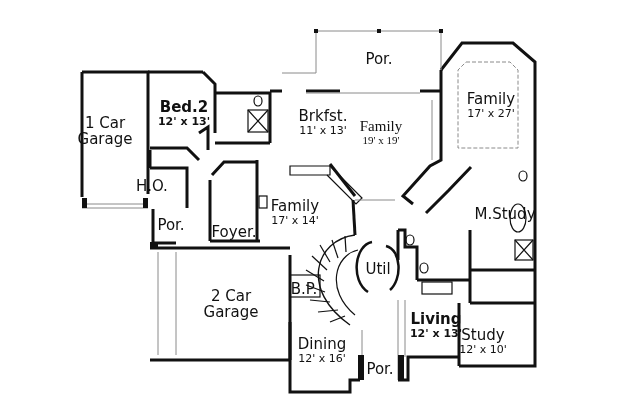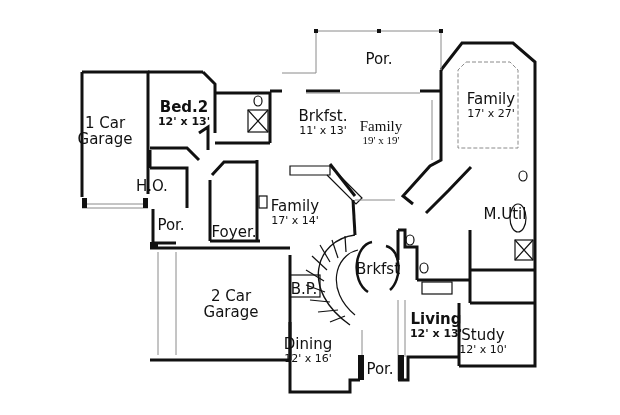--- a/index.html
+++ b/index.html
@@ -166,46 +166,46 @@
     <span class="room-size">17' x 27'</span>
   </div>
   <div class="room-label" style="left:152px; top:179px;">
     <span class="room-name">H.O.</span>
   </div>
   <div class="room-label" style="left:295px; top:199px;">
     <span class="room-name">Family</span>
     <span class="room-size">17' x 14'</span>
   </div>
   <div class="room-label" style="left:505px; top:207px;">
-    <span class="room-name">M.Util</span>
+    <span class="room-name">M.Study</span>
   </div>
   <div class="room-label" style="left:171px; top:218px;">
     <span class="room-name">Por.</span>
   </div>
   <div class="room-label" style="left:234px; top:225px;">
     <span class="room-name">Foyer.</span>
   </div>
   <div class="room-label" style="left:378px; top:262px;">
-    <span class="room-name">Brkfst</span>
+    <span class="room-name">Util</span>
   </div>
   <div class="room-label" style="left:304px; top:282px;">
     <span class="room-name">B.P.</span>
   </div>
   <div class="room-label" style="left:231px; top:289px;">
     <span class="room-name">2 Car</span>
     <span class="room-name">Garage</span>
   </div>
   <div class="room-label" style="left:436px; top:312px;font-weight:bold;">
     <span class="room-name">Living</span>
     <span class="room-size">12' x 13'</span>
   </div>
   <div class="room-label" style="left:483px; top:328px;">
     <span class="room-name">Study</span>
     <span class="room-size">12' x 10'</span>
   </div>
-  <div class="room-label" style="left:308px; top:337px;">
+  <div class="room-label" style="left:322px; top:337px;">
     <span class="room-name">Dining</span>
     <span class="room-size">12' x 16'</span>
   </div>
   <div class="room-label" style="left:380px; top:362px;">
     <span class="room-name">Por.</span>
   </div>
 </div>
 
 </body></html>

